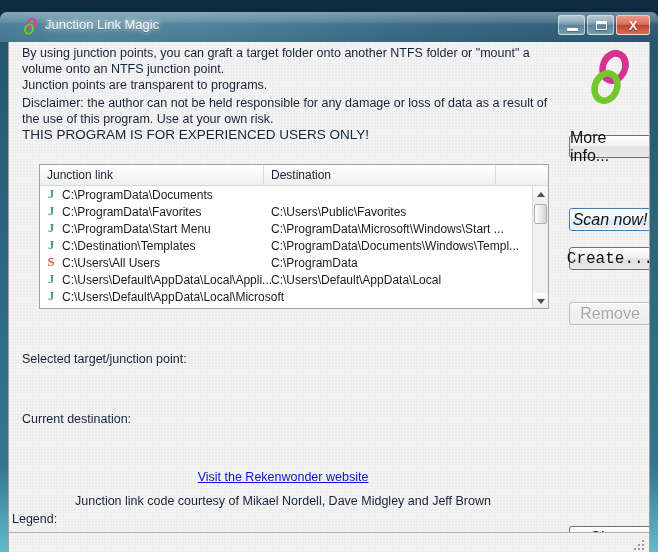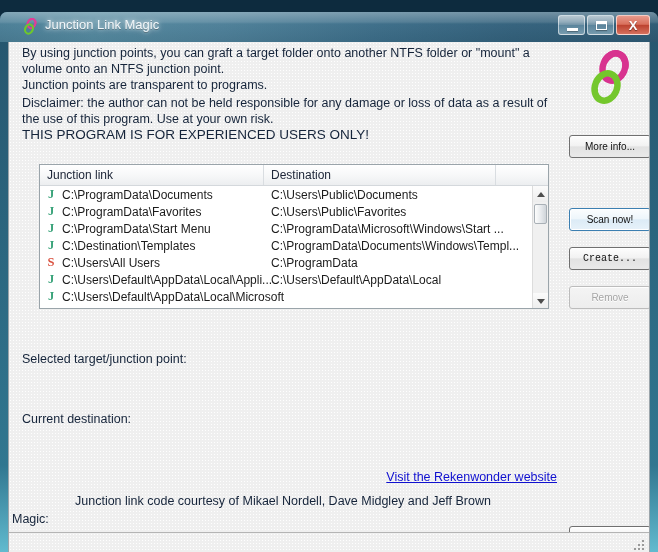--- a/index.html
+++ b/index.html
@@ -205,21 +205,21 @@
   #logo {
     position: absolute;
     left: 578px; top: 8px;
     width: 46px; height: 58px;
   }
 
   
   .btn {
     position: absolute;
     box-sizing: border-box;
-    font-size: 10px;
+    font-size: 16px;
     color: #111111;
     border: 1px solid #707070;
     border-radius: 3px;
     background: linear-gradient(to bottom,
         #fdfdfd 0%, #f2f2f2 46%, #e2e2e2 52%, #e9e9e9 100%);
     display: flex;
     align-items: center;
     justify-content: center;
     cursor: default;
     box-shadow: inset 0 1px 0 rgba(255,255,255,0.85);
@@ -229,24 +229,25 @@
     box-shadow: inset 0 0 0 1px #ffffff,
                 inset 0 1px 0 rgba(255,255,255,0.9);
     background: linear-gradient(to bottom,
         #fbfdfe 0%, #eef6fb 46%, #dcebf6 52%, #e7f2fa 100%);
   }
   .btn.disabled {
     color: #a6a6a6;
     border-color: #bcbcbc;
     background: linear-gradient(to bottom, #f4f4f4, #ededed);
     text-shadow: 0 1px 0 #ffffff;
+    margin-top: 16px;
   }
 
   #btn-more-info { left: 560px; top: 93px;  width: 82px; height: 23px; }
-  #btn-scan      { left: 560px; top: 166px; width: 82px; height: 23px; }
+  #btn-scan      { left: 560px; top: 166px; width: 82px; height: 23px; font-style: italic; }
   #btn-create    { left: 560px; top: 205px; width: 82px; height: 23px; font-family: Liberation Mono, monospace; }
   #btn-remove    { left: 560px; top: 244px; width: 82px; height: 23px; }
   #btn-close-dlg { left: 560px; top: 484px; width: 82px; height: 23px; }
 
   
   #listview {
     position: absolute;
     left: 30px; top: 122px;
     width: 510px; height: 145px;
     box-sizing: border-box;
@@ -361,21 +362,21 @@
     color: #15243a;
     white-space: nowrap;
   }
   #label-selected { left: 13px; top: 310px; }
   #label-current  { left: 13px; top: 370px; }
 
   #website-link {
     position: absolute;
     left: 0; top: 428px;
     width: 548px;
-    text-align: right;
+    text-align: center;
     font-size: 12.5px;
     color: #1010d0;
     text-decoration: underline;
     cursor: pointer;
   }
   #credits-text {
     position: absolute;
     left: 0; top: 452px;
     width: 548px;
     text-align: center;
@@ -499,21 +500,20 @@
       <div id="list-header">
         <div class="col-head" id="col-junction">Junction link</div>
         <div class="col-head" id="col-dest">Destination</div>
         <div class="col-head" id="col-extra"></div>
       </div>
 
       <div id="list-rows">
           <div class="list-row">
             <div class="row-icon icon-J">J</div>
             <div class="row-link">C:\ProgramData\Documents</div>
-            <div class="row-dest">C:\Users\Public\Documents</div>
           </div>
           <div class="list-row">
             <div class="row-icon icon-J">J</div>
             <div class="row-link">C:\ProgramData\Favorites</div>
             <div class="row-dest">C:\Users\Public\Favorites</div>
           </div>
           <div class="list-row">
             <div class="row-icon icon-J">J</div>
             <div class="row-link">C:\ProgramData\Start Menu</div>
             <div class="row-dest">C:\ProgramData\Microsoft\Windows\Start ...</div>
@@ -549,21 +549,21 @@
         </div>
       </div>
     </div>
 
     <div class="field-label" id="label-selected">Selected target/junction point:</div>
     <div class="field-label" id="label-current">Current destination:</div>
 
     <div id="website-link">Visit the Rekenwonder website</div>
     <div id="credits-text">Junction link code courtesy of Mikael Nordell, Dave Midgley and Jeff Brown</div>
 
-    <div id="legend-title">Magic:</div>
+    <div id="legend-title">Legend:</div>
     <div id="legend-row">
         <div class="legend-item">
           <span class="legend-glyph" style="color: rgb(58, 163, 122);">J</span>
           <span class="legend-label">Junction point</span>
         </div>
         <div class="legend-item">
           <span class="legend-glyph" style="color: rgb(217, 79, 61);">S</span>
           <span class="legend-label">Symbolic link</span>
         </div>
         <div class="legend-item">

